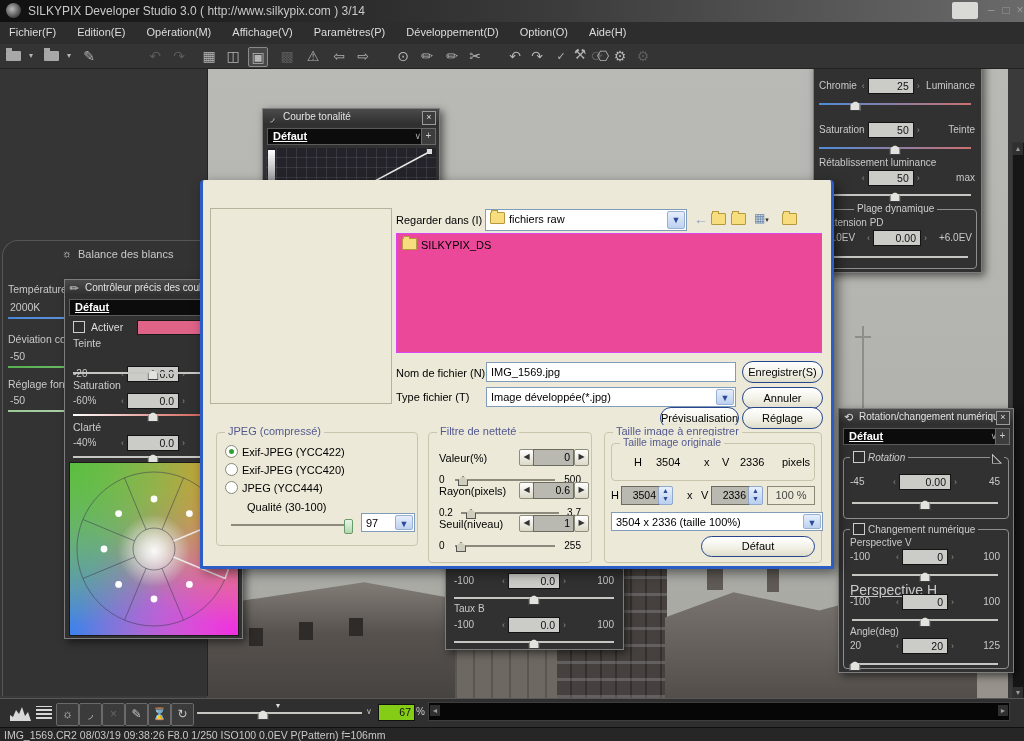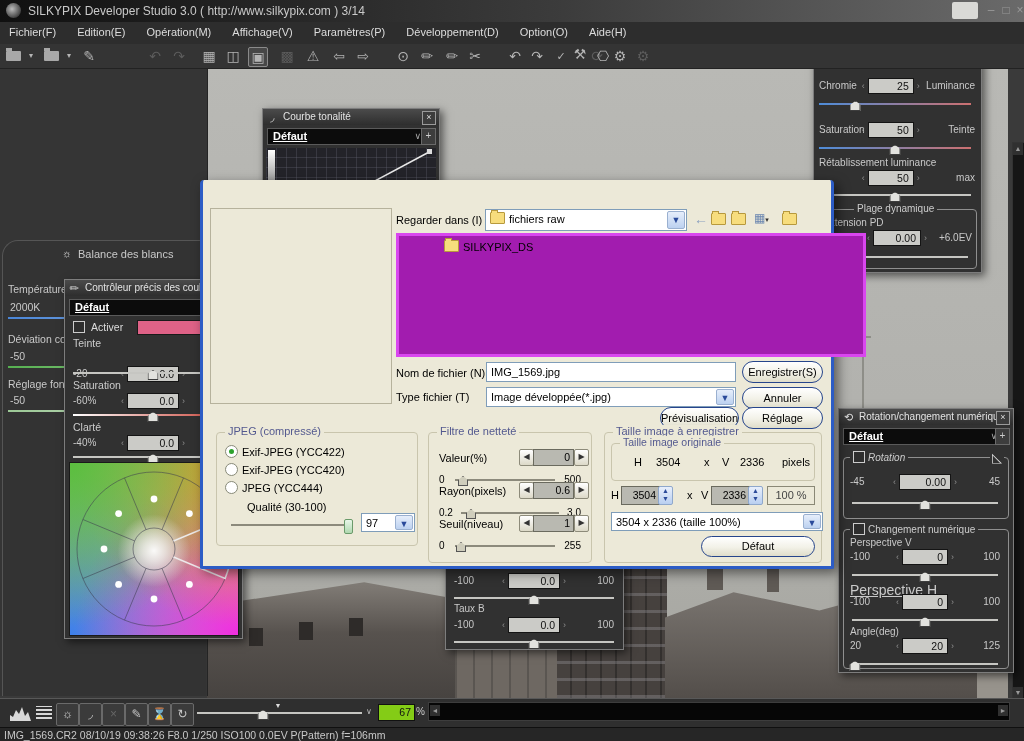--- a/index.html
+++ b/index.html
@@ -510,21 +510,21 @@
     <span class="xlbl" style="left:193px;top:34px;">Regarder dans (I)</span>
     <div class="xinput xcombo" style="left:282px;top:29px;width:192px;height:20px;">
       <span class="fold"></span><span>fichiers raw</span>
       <span class="carr">▼</span>
     </div>
     <span class="abs" style="left:491px;top:31px;color:#8ba0c0;font-size:14px;">←</span>
     <span class="abs" style="left:508px;top:33px;"><span class="fold"></span></span>
     <span class="abs" style="left:528px;top:33px;"><span class="fold"></span></span>
     <span class="abs" style="left:551px;top:31px;color:#6a86b0;font-size:12px;">▦<span style="font-size:7px;color:#333;">▾</span></span>
     <span class="abs" style="left:579px;top:33px;"><span class="fold"></span></span>
-    <div class="abs" style="left:193px;top:53px;width:424px;height:118px;background:#a21caf;border:3px solid #d946ef;padding-left:40px;">
+    <div class="abs" style="left:193px;top:53px;width:424px;height:118px;background:#ec4899;border:1px solid #d946ef;">
       <div style="padding:4px 0 0 5px;color:#000;font-size:11px;">
         <span class="fold"></span><span>SILKYPIX_DS</span>
       </div>
     </div>
     <span class="xlbl" style="left:193px;top:187px;">Nom de fichier (N)</span>
     <div class="xinput" style="left:283px;top:182px;width:240px;height:18px;"><span>IMG_1569.jpg</span></div>
     <div class="xbtn" style="left:539px;top:181px;width:79px;height:20px;line-height:20px;"><span>Enregistrer(S)</span></div>
     <span class="xlbl" style="left:193px;top:211px;">Type fichier (T)</span>
     <div class="xinput xcombo" style="left:283px;top:207px;width:240px;height:18px;">
       <span>Image développée(*.jpg)</span><span class="carr">▼</span>
@@ -559,21 +559,21 @@
         <span class="line" style="left:16px;right:26px;"></span><span class="pth" style="left:24px;"></span>
         <span class="abs" style="right:0;">500</span>
       </div>
       <span class="abs" style="left:10px;top:52px;color:#000;">Rayon(pixels)</span>
       <span class="xarr" style="left:90px;top:49px;">◀</span>
       <span class="xval" style="left:104px;top:49px;width:36px;">0.6</span>
       <span class="xarr" style="left:145px;top:49px;">▶</span>
       <div class="rng" style="left:10px;top:74px;width:142px;">
         <span>0.2</span>
         <span class="line" style="left:22px;right:22px;"></span><span class="pth" style="left:32px;"></span>
-        <span class="abs" style="right:0;">3.0</span>
+        <span class="abs" style="right:0;">3.7</span>
       </div>
       <span class="abs" style="left:10px;top:85px;color:#000;">Seuil(niveau)</span>
       <span class="xarr" style="left:90px;top:82px;">◀</span>
       <span class="xval" style="left:104px;top:82px;width:36px;">1</span>
       <span class="xarr" style="left:145px;top:82px;">▶</span>
       <div class="rng" style="left:10px;top:107px;width:142px;">
         <span>0</span>
         <span class="line" style="left:16px;right:26px;"></span><span class="pth" style="left:22px;"></span>
         <span class="abs" style="right:0;">255</span>
       </div>
@@ -629,16 +629,16 @@
     <span class="abs" style="left:366px;top:8px;color:#bbb;font-size:8px;">∨</span>
     <span class="abs" style="left:378px;top:5px;width:32px;height:15px;background:#84cc16;border:1px solid #111;color:#111;text-align:right;padding-right:3px;line-height:15px;font-size:10.5px;">67</span>
     <span class="abs" style="left:416px;top:7px;color:#ccc;font-size:10px;">%</span>
     <div class="hscroll">
       <span class="sbarr" style="left:1px;top:2px;height:11px;line-height:11px;">◄</span>
       <span class="sbarr" style="left:auto;right:1px;top:2px;height:11px;line-height:11px;">►</span>
     </div>
   </div>
 
   <div class="abs statusbar">
-    <span class="abs" style="left:4px;top:1px;color:#c8c8c8;font-size:10.5px;white-space:nowrap;">IMG_1569.CR2 08/10/19 09:38:26 F8.0 1/250 ISO100  0.0EV P(Pattern) f=106mm</span>
+    <span class="abs" style="left:4px;top:1px;color:#c8c8c8;font-size:10.5px;white-space:nowrap;">IMG_1569.CR2 08/03/19 09:38:26 F8.0 1/250 ISO100  0.0EV P(Pattern) f=106mm</span>
   </div>
 
 </div>
 
 </body></html>

